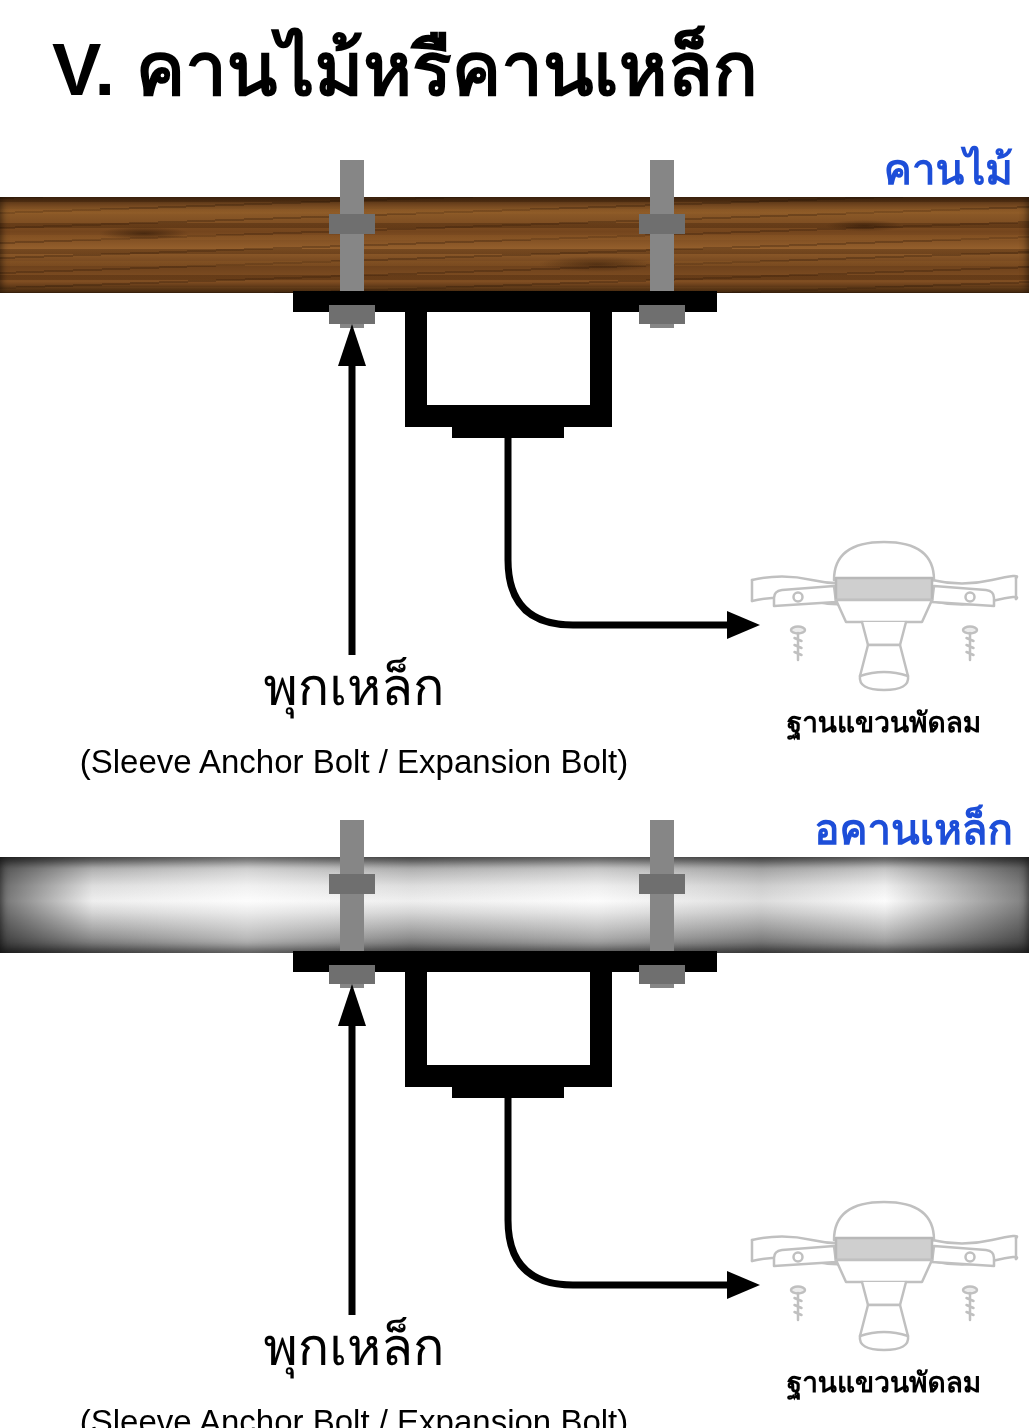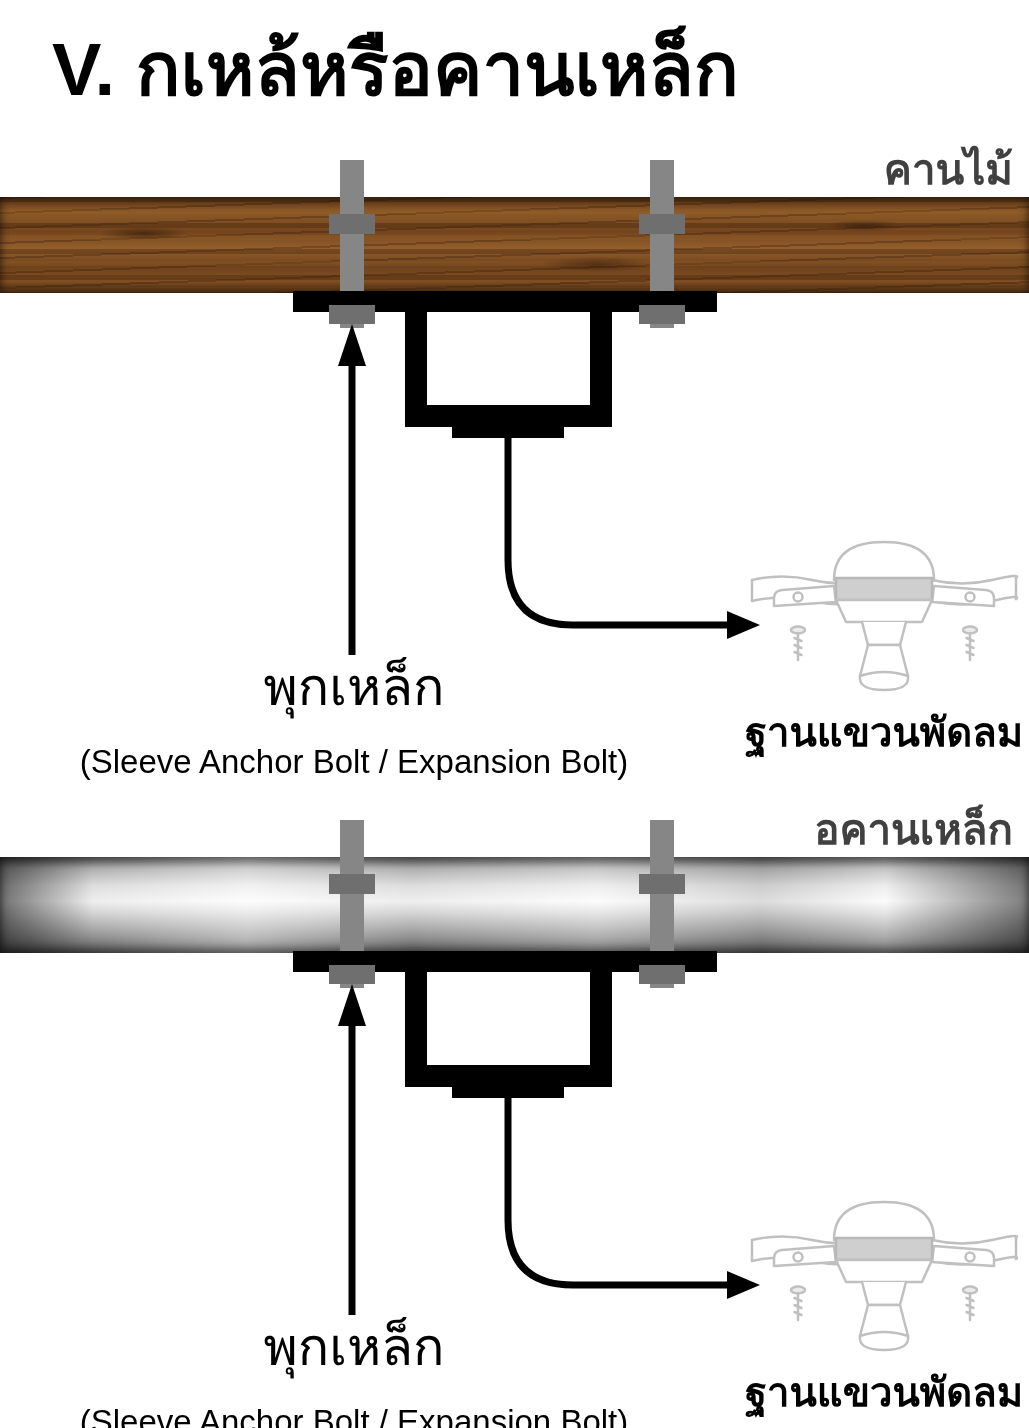--- a/index.html
+++ b/index.html
@@ -15,21 +15,21 @@
     position:absolute; left:52px; top:10px;
     font-size:74px; font-weight:800; letter-spacing:0px; color:#000;
   }
 
   .diagram{ position:absolute; left:0; width:1029px; height:660px; }
   .diagram-1{ top:130px; }
   .diagram-2{ top:790px; }
 
   .beam-label{
     position:absolute; right:16px; top:6px;
-    font-size:42px; font-weight:600; color:#404040;
+    font-size:42px; font-weight:600; color:#1d4ed8;
   }
 
   .beam{
     position:absolute; left:0; top:67px; width:1029px; height:96px;
     box-shadow: inset 0 5px 8px rgba(0,0,0,.38), inset 0 -5px 8px rgba(0,0,0,.42);
   }
   .beam-wood{
     background:
       radial-gradient(ellipse 70px 10px at 14% 38%, rgba(35,16,3,.55), rgba(0,0,0,0) 65%),
       radial-gradient(ellipse 90px 12px at 58% 70%, rgba(35,16,3,.45), rgba(0,0,0,0) 65%),
@@ -68,29 +68,29 @@
     text-align:center; font-size:52px; font-weight:500; color:#000; z-index:4;
   }
   .anchor-eng{
     position:absolute; left:0; top:572px; width:708px;
     text-align:center; font-size:33px; font-weight:400; color:#000; z-index:4;margin-top:41px;
   }
 
   .mount-illustration{ position:absolute; left:748px; top:400px; z-index:2; }
   .mount-label{
     position:absolute; left:740px; top:570px; width:288px;
-    text-align:center; font-size:40px; font-weight:600; color:#000; z-index:4;
+    text-align:center; font-size:28px; font-weight:600; color:#000; z-index:4;
   }
 </style>
 </head>
 <body>
 
 <div class="canvas">
 
-  <h1 class="title">V. กเหล้หรือคานเหล็ก</h1>
+  <h1 class="title">V. คานไม้หรืคานเหล็ก</h1>
 
   <section class="diagram diagram-1">
 
     <div class="beam-label">คานไม้</div>
 
     <div class="beam beam-wood"></div>
 
     <div class="bolt bolt-left">
       <div class="rod"></div>
       <div class="washer"></div>

